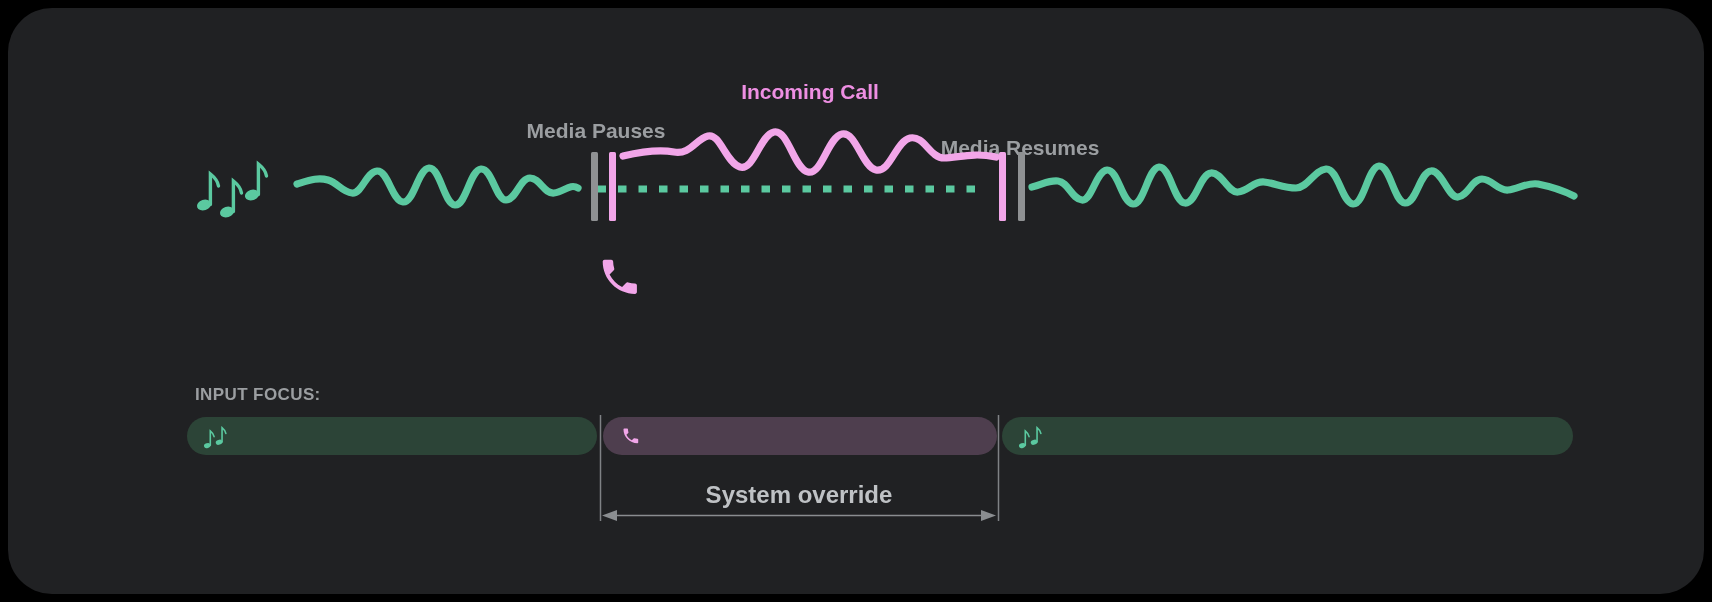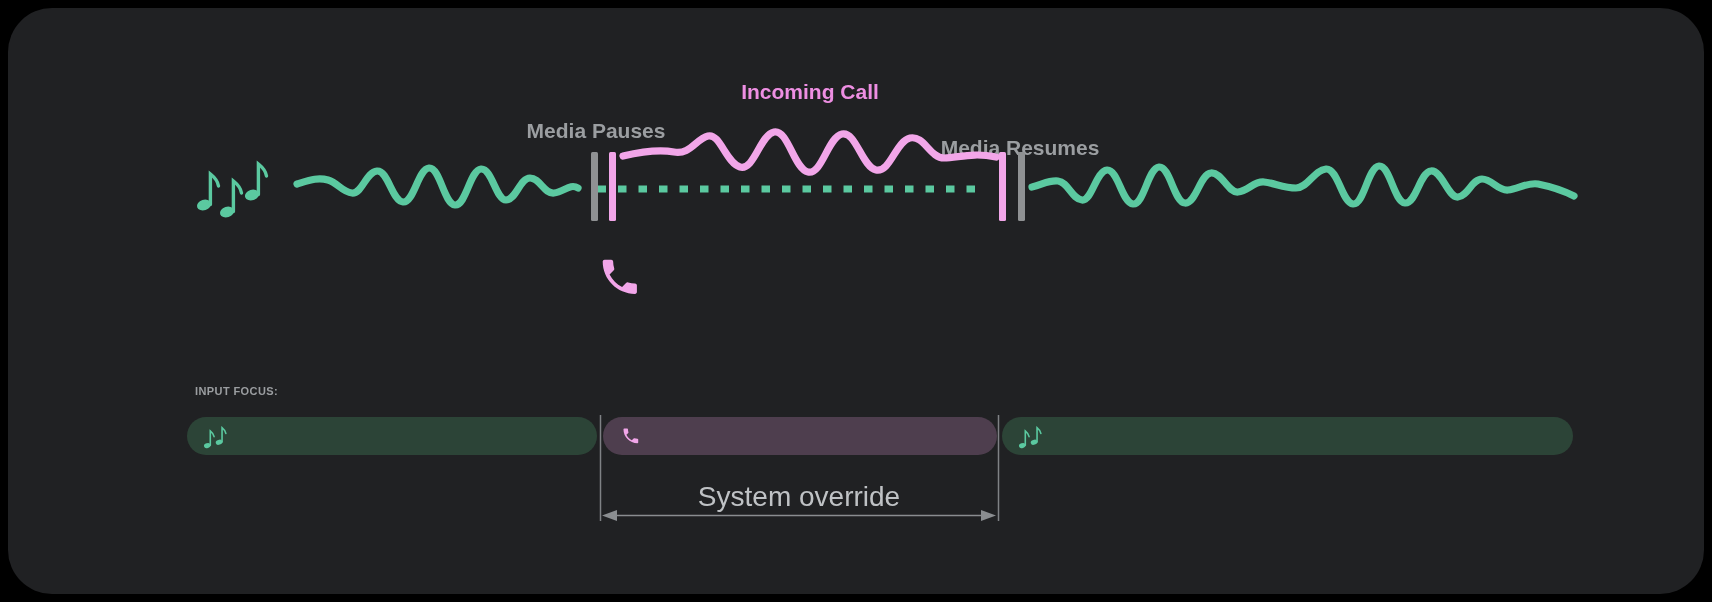--- a/index.html
+++ b/index.html
@@ -4,22 +4,22 @@
 <style>
   html,body{margin:0;padding:0;background:var(--page_bg,#000);}
   .stage{position:relative;width:1712px;height:602px;font-family:"Liberation Sans","DejaVu Sans",sans-serif;overflow:hidden;}
   .card{position:absolute;left:8px;top:8px;width:1696px;height:586px;border-radius:44px;background:var(--card_bg,#202123);}
   .lbl{position:absolute;white-space:nowrap;}
   .lbl-center{transform:translateX(-50%);}
   .media-pauses,.media-resumes{top:119px;font-size:21px;font-weight:700;color:var(--label_gray,#9B9EA1);}
   .media-pauses{left:596px;}
   .media-resumes{left:1020px;margin-top:17px;}
   .incoming-call{top:80px;left:810px;font-size:21px;font-weight:700;color:var(--call_text_pink,#EE8FE3);}
-  .input-focus{top:385px;left:195px;font-size:11px;font-weight:700;letter-spacing:.4px;color:var(--label_gray,#9B9EA1);}
-  .system-override{top:481px;left:799px;font-size:28px;font-weight:400;color:var(--override_gray,#BFC2C5);}
+  .input-focus{top:385px;left:195px;font-size:17px;font-weight:700;letter-spacing:.4px;color:var(--label_gray,#9B9EA1);}
+  .system-override{top:481px;left:799px;font-size:24px;font-weight:700;color:var(--override_gray,#BFC2C5);}
   .pill{position:absolute;top:417px;height:38px;border-radius:19px;}
   .pill-media{background:var(--media_pill,#2C4437);}
   .pill-call{background:var(--call_pill,#4E3E4E);}
   .pill1{left:187px;width:410px;}
   .pill2{left:603px;width:394px;}
   .pill3{left:1002px;width:571px;}
   svg.gfx{position:absolute;left:0;top:0;width:1712px;height:602px;pointer-events:none;z-index:5;}
   .wave{fill:none;stroke-width:7.2;stroke-linecap:round;stroke-linejoin:round;}
   .wave-media{stroke:var(--media_green,#5BC9A0);}
   .wave-call{stroke:var(--call_pink,#F2A6E9);}

